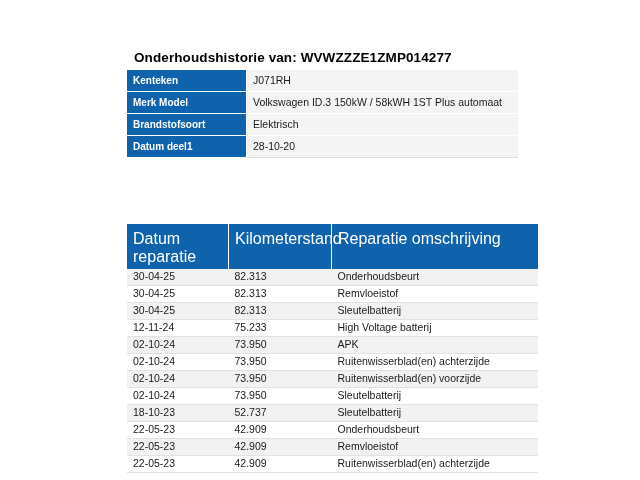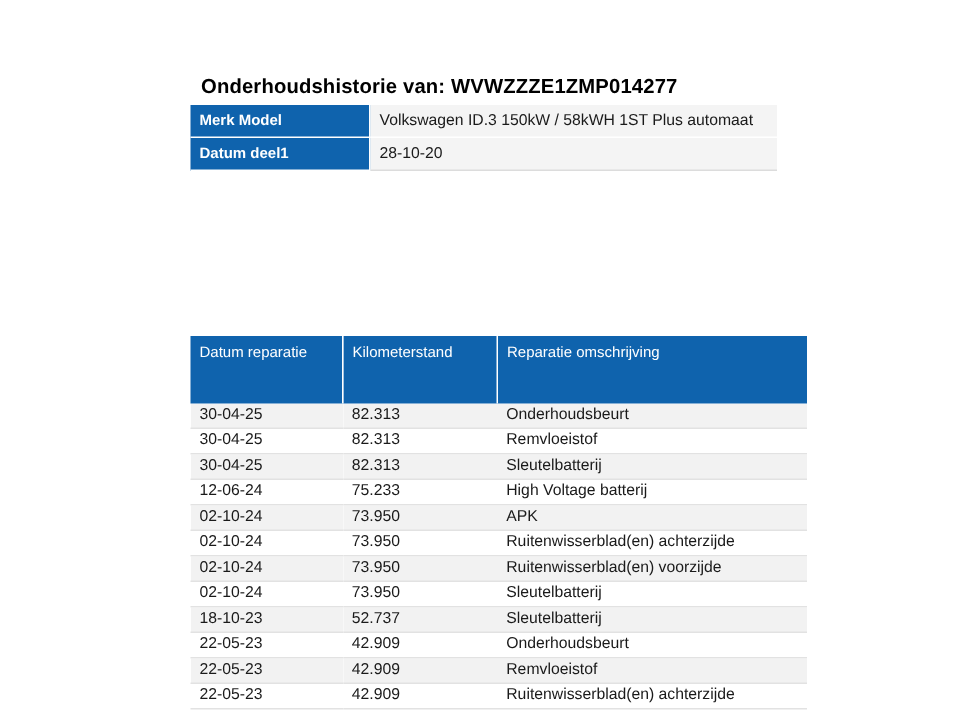--- a/index.html
+++ b/index.html
@@ -69,21 +69,21 @@
     top: 224px;
     width: 391px;
     border-collapse: collapse;
     table-layout: fixed;
     font-size: 10.5px;
   }
   .repair-table thead th {
     background: #0f63ad;
     color: #ffffff;
     font-weight: normal;
-    font-size: 10px;
+    font-size: 16px;
     text-align: left;
     height: 39px;
     vertical-align: top;
     padding: 6px 0 0 6px;
     border-right: 1px solid #ffffff;
   }
   .repair-table thead th:last-child {
     border-right: none;
   }
   .repair-table tbody td {
@@ -107,22 +107,30 @@
   .col-desc   { width: 200px; }
 </style>
 </head>
 <body>
 
 <div class="page-title">Onderhoudshistorie van: WVWZZZE1ZMP014277</div>
 
 <table class="info-table">
   <tbody>
     <tr>
+      <td class="info-label">Kenteken</td>
+      <td class="info-value">J071RH</td>
+    </tr>
+    <tr>
       <td class="info-label">Merk Model</td>
       <td class="info-value">Volkswagen ID.3 150kW / 58kWH 1ST Plus automaat</td>
+    </tr>
+    <tr>
+      <td class="info-label">Brandstofsoort</td>
+      <td class="info-value">Elektrisch</td>
     </tr>
     <tr>
       <td class="info-label">Datum deel1</td>
       <td class="info-value">28-10-20</td>
     </tr>
   </tbody>
 </table>
 
 <table class="repair-table">
   <thead>
@@ -142,21 +150,21 @@
       <td class="col-date">30-04-25</td>
       <td class="col-km">82.313</td>
       <td class="col-desc">Remvloeistof</td>
     </tr>
     <tr>
       <td class="col-date">30-04-25</td>
       <td class="col-km">82.313</td>
       <td class="col-desc">Sleutelbatterij</td>
     </tr>
     <tr>
-      <td class="col-date">12-06-24</td>
+      <td class="col-date">12-11-24</td>
       <td class="col-km">75.233</td>
       <td class="col-desc">High Voltage batterij</td>
     </tr>
     <tr>
       <td class="col-date">02-10-24</td>
       <td class="col-km">73.950</td>
       <td class="col-desc">APK</td>
     </tr>
     <tr>
       <td class="col-date">02-10-24</td>

